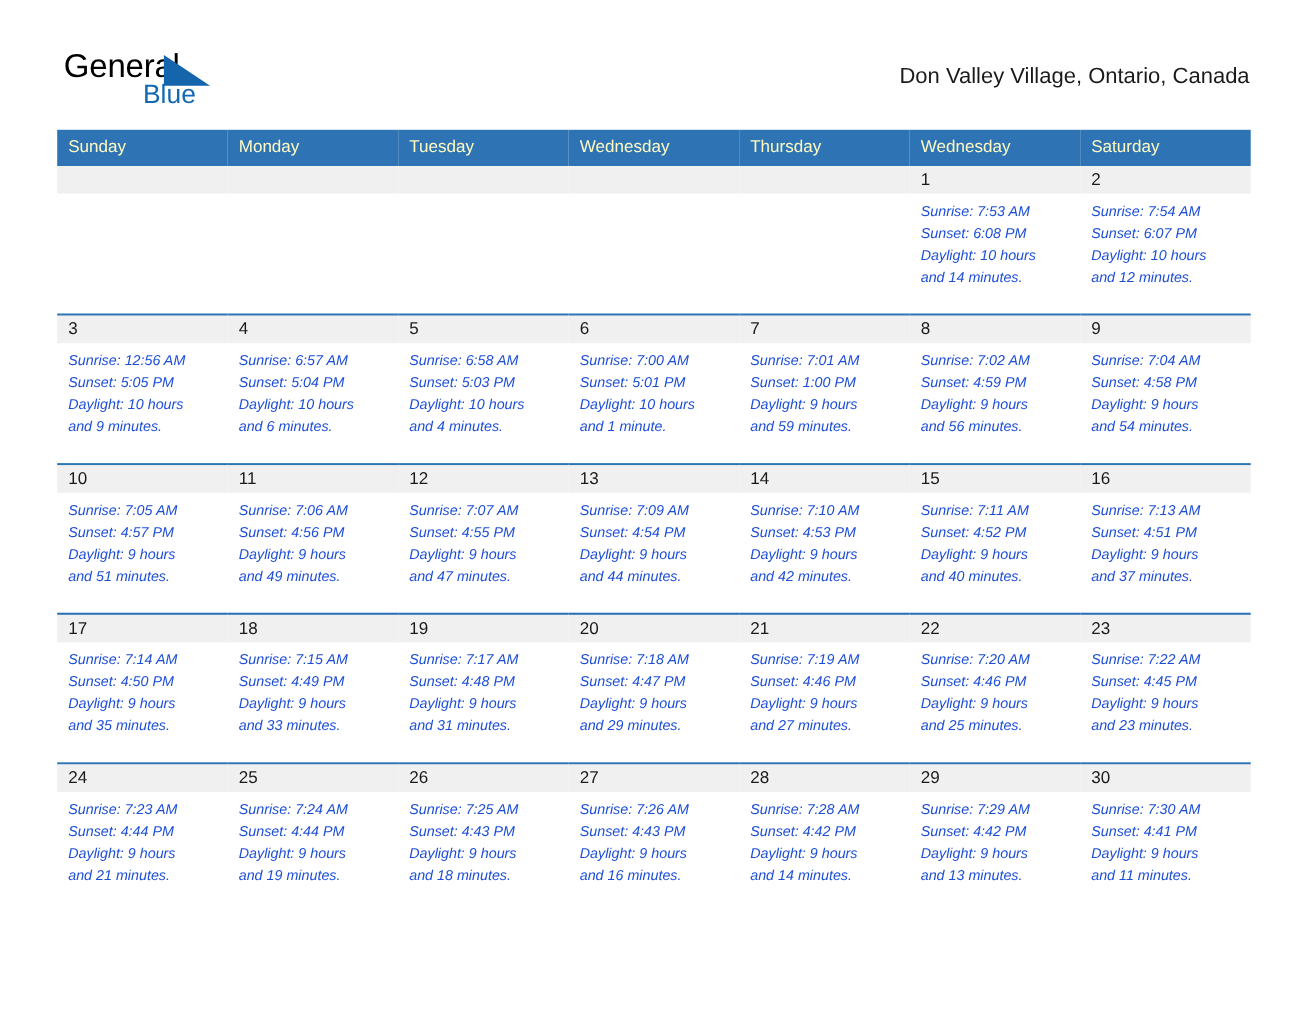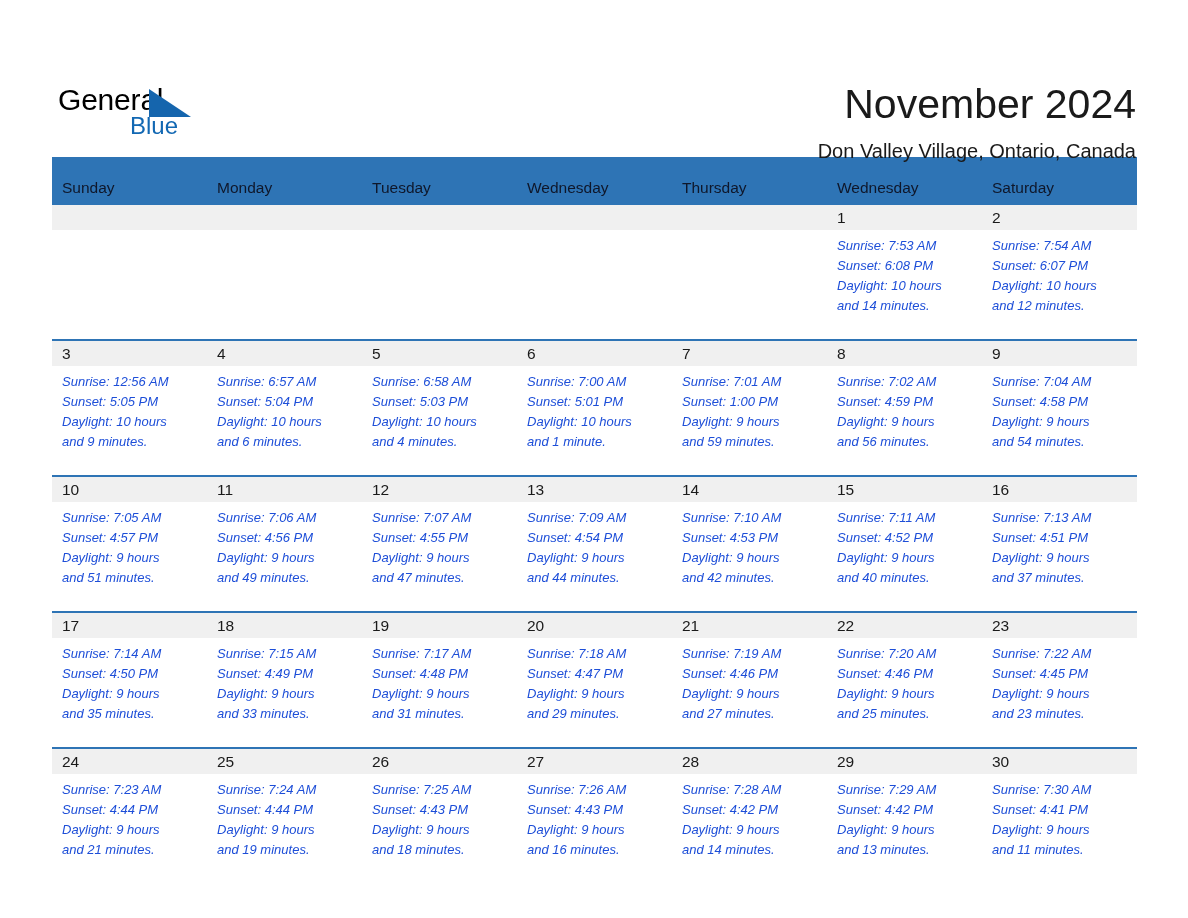--- a/index.html
+++ b/index.html
@@ -12,21 +12,20 @@
     background: #ffffff;
     font-family: "Liberation Sans", sans-serif;
     -webkit-font-smoothing: antialiased;
   }
   .page {
     position: relative;
     width: 1188px;
     height: 686px;
     box-sizing: border-box;
     padding: 0 52px;
-    margin-top: 39px;
   }
 
   
   .top {
     display: flex;
     align-items: flex-start;
     justify-content: space-between;
     padding-top: 44px;
     height: 104px;
     box-sizing: border-box;
@@ -86,25 +85,25 @@
 
   
   .calendar {
     width: 1085px;
     margin-top: 14px;
     border-collapse: collapse;
     table-layout: fixed;
   }
   .calendar th {
     background: #2e74b5;
-    color: #0f172a;
+    color: #fef9c3;
     font-weight: normal;
     font-size: 15.5px;
     text-align: left;
-    padding: 22px 0 8px 10px;
+    padding: 7px 0 8px 10px;
     border: none;
   }
   .calendar td {
     vertical-align: top;
     padding: 0;
     border: none;
     border-top: 2px solid #2e74b5;
     width: 155px;
     height: 134px;
     background: #ffffff;
@@ -150,21 +149,20 @@
 
   <div class="top">
 
     <div class="logo">
       <span class="logo-general">General</span>
       <span class="logo-tri"></span>
       <span class="logo-blue">Blue</span>
     </div>
 
     <div class="titles">
-      <h1 class="month-title">November 2024</h1>
       <h2 class="location">Don Valley Village, Ontario, Canada</h2>
     </div>
 
   </div>
 
   <table class="calendar">
     <thead>
       <tr id="weekday-row">
           <th>Sunday</th>
           <th>Monday</th>

